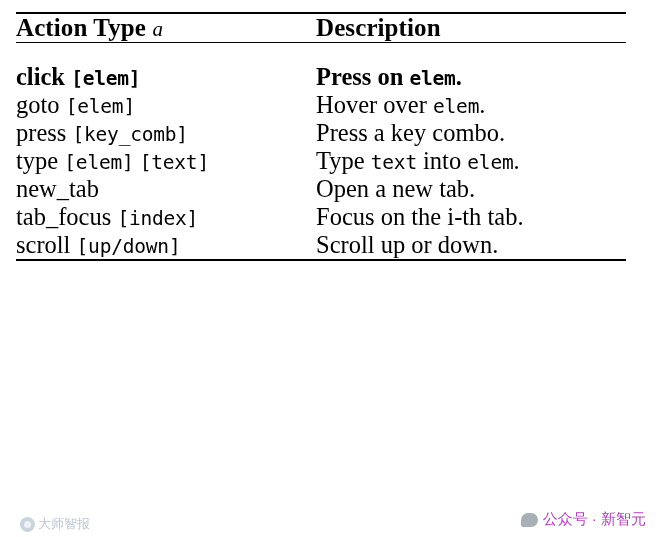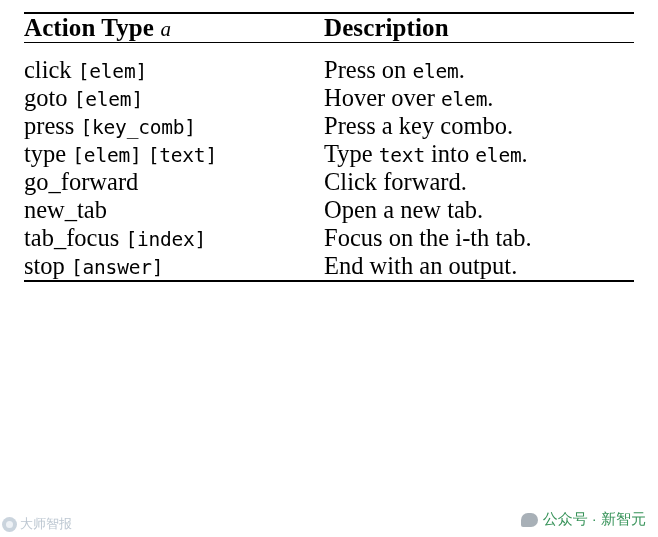--- a/index.html
+++ b/index.html
@@ -10,21 +10,21 @@
     width: 658px;
     height: 537px;
     background: #ffffff;
     font-family: "Liberation Serif", serif;
     overflow: hidden;
     position: relative;
   }
 
   #table-wrap {
     position: absolute;
-    left: 24px;
+    left: 16px;
     top: 12px;
     width: 610px;
   }
 
   table.action-table {
     border-collapse: collapse;
     width: 100%;
   }
 
   table.action-table td,
@@ -66,40 +66,41 @@
     font-family: "Liberation Serif", serif;
   }
 
   tbody tr td {
     font-size: 24.5px;
     padding-top: 3.5px;
     padding-bottom: 3.5px;
     white-space: nowrap;
   }
   tbody tr:first-child td {
-    padding-top: 13px;
+    padding-top: 20px;
+    font-weight: bold;
   }
   tbody tr:last-child td {
     padding-bottom: 13px;
   }
 
   code, .mono {
     font-family: "DejaVu Sans Mono", monospace;
     font-size: 19.5px;
     letter-spacing: -0.2px;
   }
 
   .cell-inline {
     display: inline;
   }
 
   
   .wm-left {
     position: absolute;
-    left: 2px;
+    left: 20px;
     bottom: 4px;
     font-size: 13px;
     color: #b9c4cf;
     font-family: "Liberation Sans", sans-serif;
     display: flex;
     align-items: center;
     gap: 3px;
     opacity: 0.95;
   }
   .wm-left .logo {
@@ -119,21 +120,21 @@
     height: 7px;
     border-radius: 50%;
     background: #eef2f6;
   }
 
   .wm-right {
     position: absolute;
     right: 12px;
     bottom: 8px;
     font-size: 15px;
-    color: #15803d;
+    color: #a21caf;
     font-family: "Liberation Sans", sans-serif;
     display: flex;
     align-items: center;
     gap: 5px;
     opacity: 0.85;
   }
   .wm-right .wlogo {
     width: 17px;
     height: 14px;
     background: #9aa3ab;
@@ -164,34 +165,30 @@
         </tr>
         <tr>
           <td class="col-action"><span class="cell-inline">press </span><span class="cell-inline mono">[key_comb]</span></td>
           <td class="col-desc"><span class="cell-inline">Press a key combo.</span></td>
         </tr>
         <tr>
           <td class="col-action"><span class="cell-inline">type </span><span class="cell-inline mono">[elem]</span><span class="cell-inline"> </span><span class="cell-inline mono">[text]</span></td>
           <td class="col-desc"><span class="cell-inline">Type </span><span class="cell-inline mono">text</span><span class="cell-inline"> into </span><span class="cell-inline mono">elem</span><span class="cell-inline">.</span></td>
         </tr>
         <tr>
-          <td class="col-action"><span class="cell-inline">go_forward</span></td>
-          <td class="col-desc"><span class="cell-inline">Click forward.</span></td>
-        </tr>
-        <tr>
           <td class="col-action"><span class="cell-inline">new_tab</span></td>
           <td class="col-desc"><span class="cell-inline">Open a new tab.</span></td>
         </tr>
         <tr>
           <td class="col-action"><span class="cell-inline">tab_focus </span><span class="cell-inline mono">[index]</span></td>
           <td class="col-desc"><span class="cell-inline">Focus on the i-th tab.</span></td>
         </tr>
         <tr>
-          <td class="col-action"><span class="cell-inline">stop </span><span class="cell-inline mono">[answer]</span></td>
-          <td class="col-desc"><span class="cell-inline">End with an output.</span></td>
+          <td class="col-action"><span class="cell-inline">scroll </span><span class="cell-inline mono">[up/down]</span></td>
+          <td class="col-desc"><span class="cell-inline">Scroll up or down.</span></td>
         </tr>
         <tr>
           <td class="rule-bot"></td>
           <td class="rule-bot"></td>
         </tr>
       </tbody>
   </table>
 </div>
 
 <div class="wm-left">

